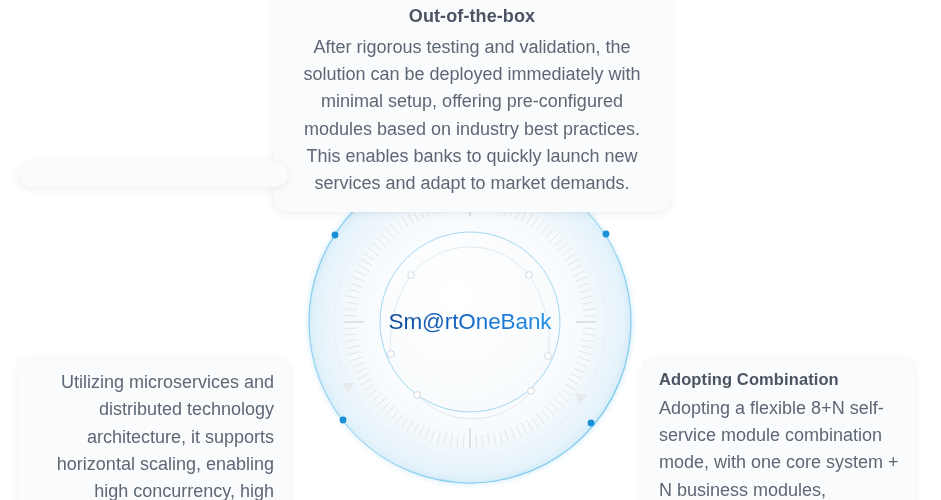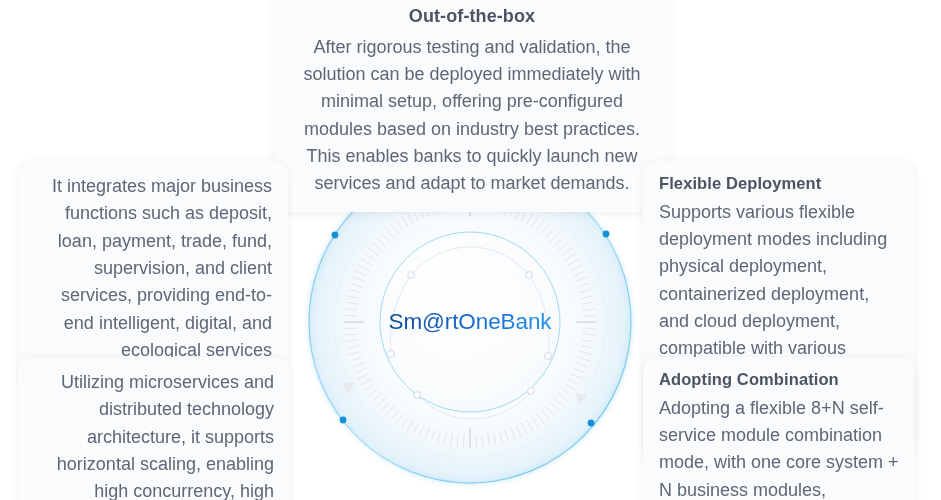--- a/index.html
+++ b/index.html
@@ -284,30 +284,25 @@
       <span>Sm@rtOneBank</span>
     </div>
   </div>
 
   <div class="card align-center" id="card-top">
     <div class="card-title">Out-of-the-box</div>
     <div class="card-body">After rigorous testing and validation, the solution can be deployed immediately with minimal setup, offering pre-configured modules based on industry best practices. This enables banks to quickly launch new services and adapt to market demands.</div>
   </div>
 
   <div class="card align-right" id="card-all-in-one">
-    <div class="card-body">It integrates major business functions such as deposit, loan, payment, trade, fund, supervision, and client services, providing end-to-end intelligent, digital, and ecological services</div>
   </div>
 
   <div class="card align-right" id="card-excellent">
     <div class="card-body">Utilizing microservices and distributed technology architecture, it supports horizontal scaling, enabling high concurrency, high performance, and high availability in the infrastructure of banking business systems.</div>
   </div>
 
-  <div class="card align-left" id="card-flexible">
-    <div class="card-title">Flexible Deployment</div>
-    <div class="card-body">Supports various flexible deployment modes including physical deployment, containerized deployment, and cloud deployment, compatible with various industry databases, servers, and middleware environments.</div>
-  </div>
 
   <div class="card align-left" id="card-modular">
     <div class="card-title">Adopting Combination</div>
     <div class="card-body">Adopting a flexible 8+N self-service module combination mode, with one core system + N business modules, enabling the selection of corresponding functional modules based on actual scenarios to meet specific needs.</div>
   </div>
 
 </div>
 
 </body></html>

